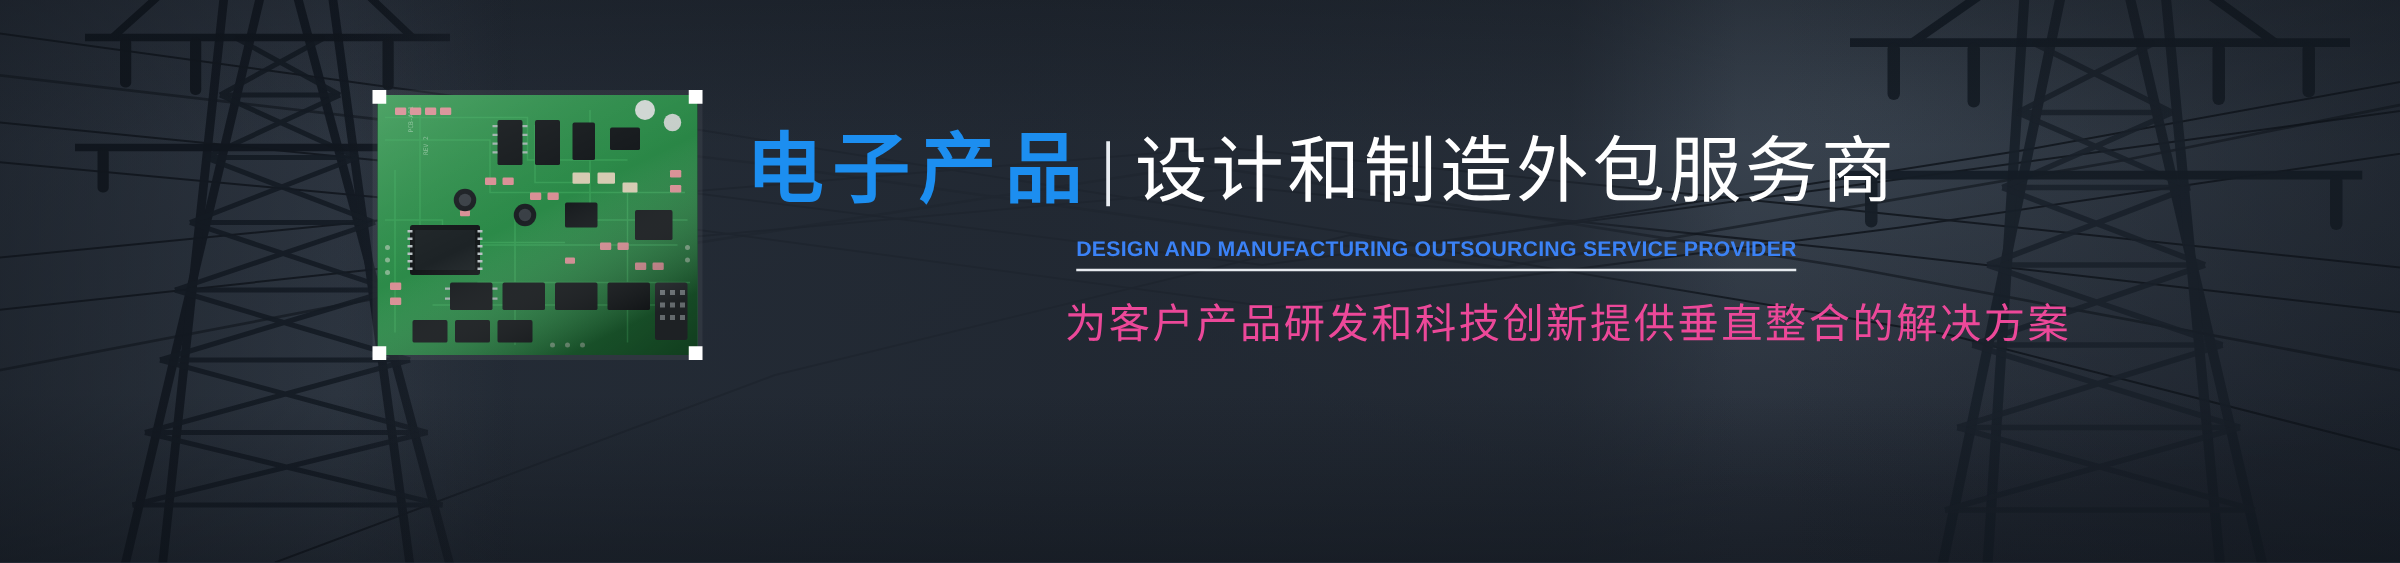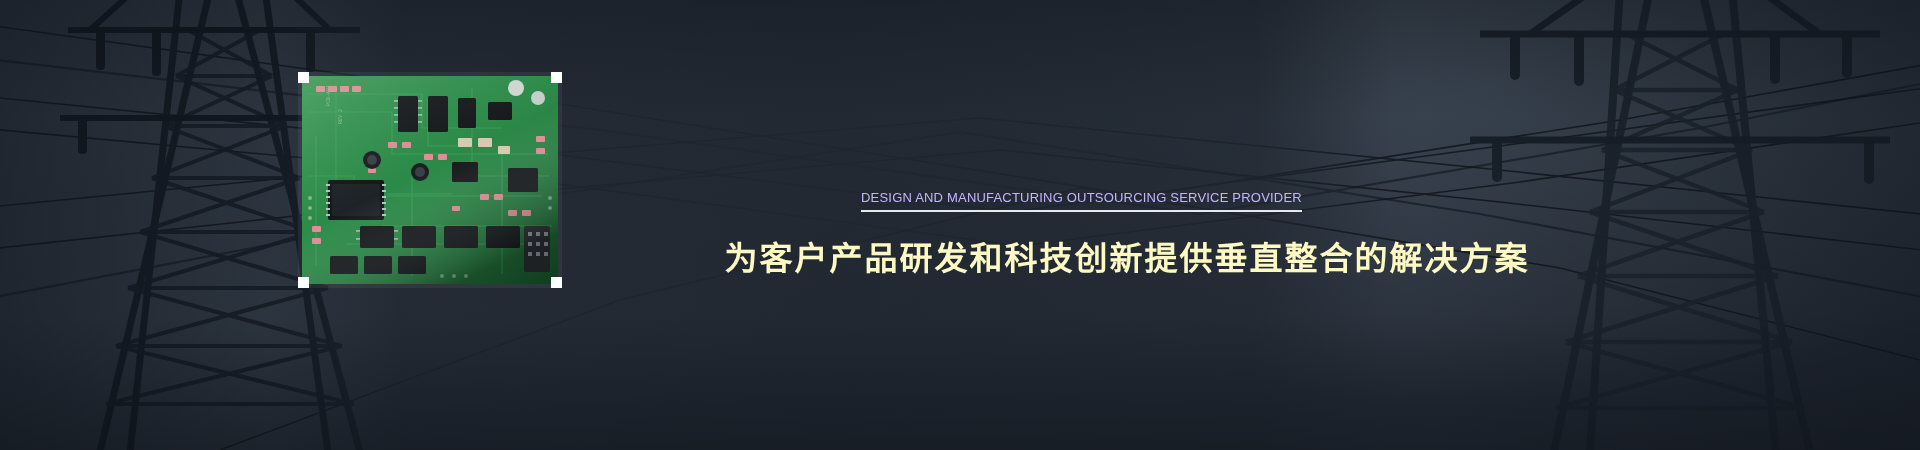--- a/index.html
+++ b/index.html
@@ -123,38 +123,38 @@
     font-weight: 400;
     color: #ffffff;
     letter-spacing: 3px;
     line-height: 1;
   }
 
   .subline-en {
     position: absolute;
     left: 264px;
     top: 190px;
-    font-size: 13px;
-    font-weight: 400;
-    color: #c4b5fd;
+    font-size: 17px;
+    font-weight: 700;
+    color: #3b82f6;
     letter-spacing: 0.2px;
     white-space: nowrap;
     padding-bottom: 5px;
     border-bottom: 2px solid #e6eaef;
   }
 
   .line-cn2 {
     position: absolute;
     left: 0;
     top: 232px;
     width: 1060px;
-    text-align: center;
+    text-align: right;
     font-size: 33px;
-    font-weight: 700;
-    color: #fef9c3;
+    font-weight: 400;
+    color: #ec4899;
     letter-spacing: 2px;
     white-space: nowrap;
   }
 
   .line-en2 {
     position: absolute;
     left: 0;
     top: 288px;
     width: 1060px;
     text-align: center;
@@ -428,20 +428,25 @@
             <stop offset="55%" stop-color="#ffffff" stop-opacity="0"></stop>
             <stop offset="100%" stop-color="#000000" stop-opacity=".30"></stop>
           </linearGradient>
         </defs>
       </svg>
     </div>
   </div>
 
   <div class="content">
 
+    <div class="headline">
+      <span class="cn-accent">电子产品</span>
+      <span class="divider"></span>
+      <span class="cn-main">设计和制造外包服务商</span>
+    </div>
 
     <div class="subline-en">DESIGN AND MANUFACTURING OUTSOURCING SERVICE PROVIDER</div>
 
     <div class="line-cn2">为客户产品研发和科技创新提供垂直整合的解决方案</div>
 
 
   </div>
 
 </div>
 

